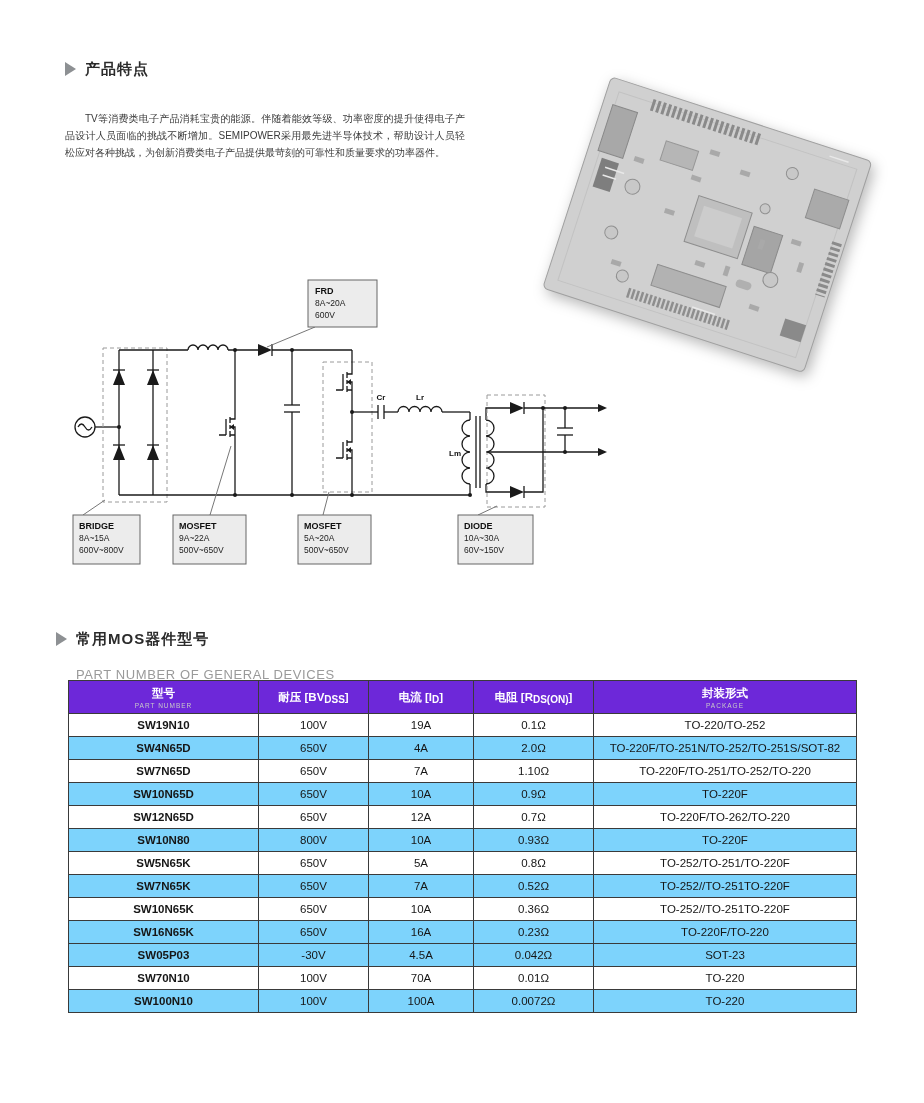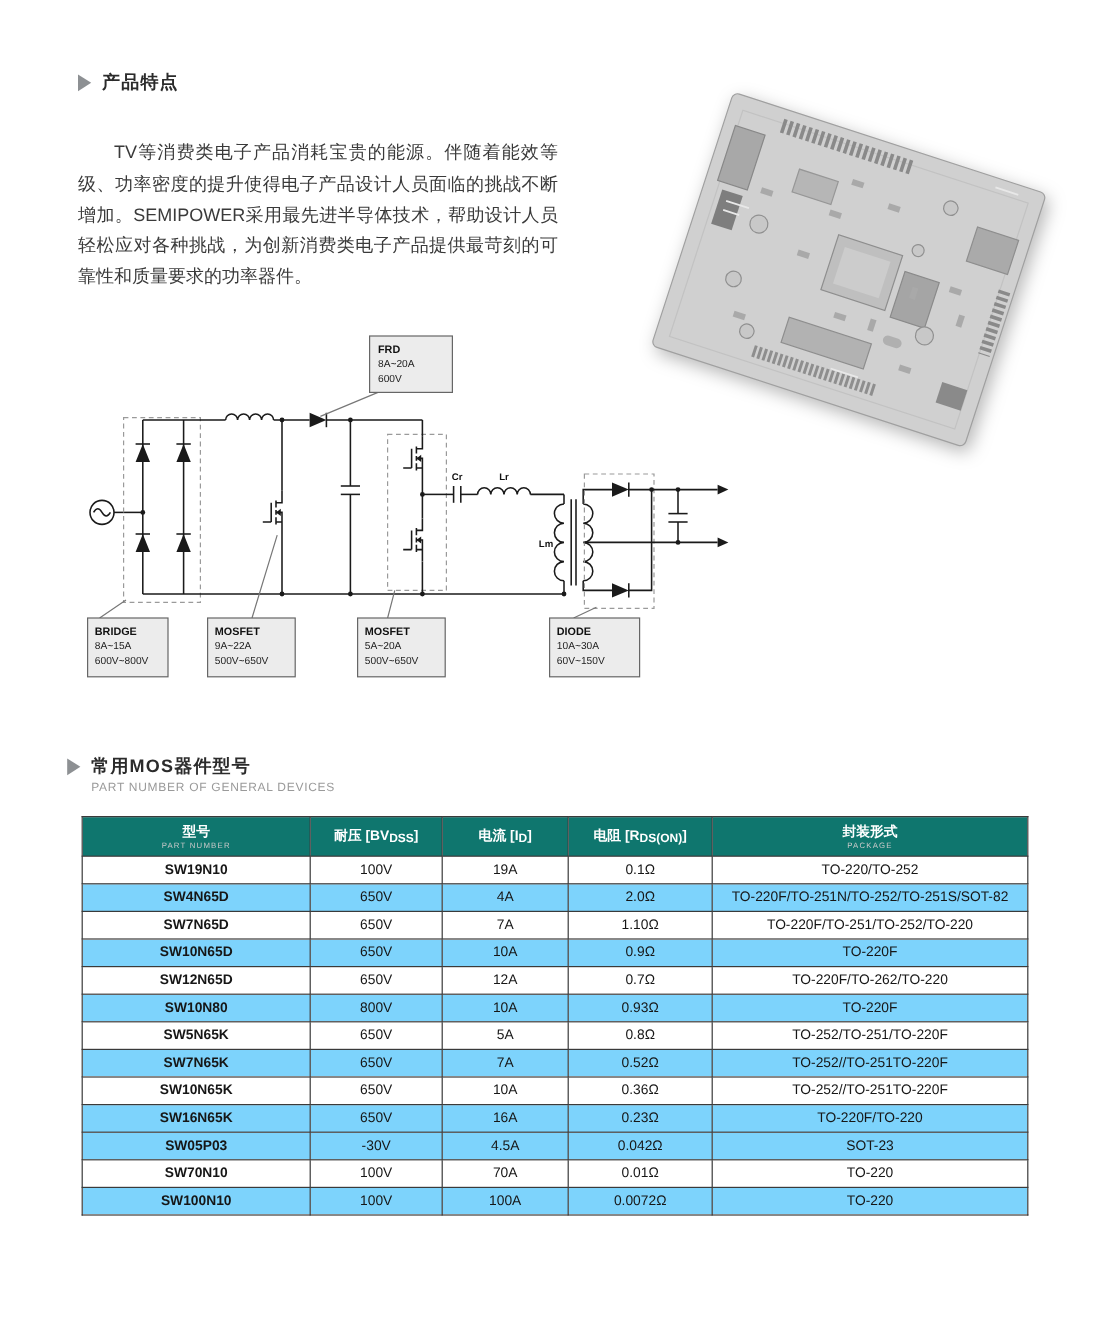--- a/index.html
+++ b/index.html
@@ -4,24 +4,24 @@
 <style>
   html,body{margin:0;padding:0;background:#fff;}
   #page{position:relative;width:924px;height:1103px;background:#ffffff;overflow:hidden;
         font-family:"Liberation Sans","DejaVu Sans",sans-serif;color:#222;}
 
   
   .sec-head{position:absolute;display:flex;align-items:flex-start;gap:9px;justify-content:center;}
   .tri{width:0;height:0;border-left:11px solid #8d9093;border-top:7px solid transparent;
        border-bottom:7px solid transparent;margin-top:2px;}
   .sec-title{font-size:15px;font-weight:700;color:#2b2b2b;letter-spacing:1px;line-height:1.2;}
-  .sec-sub{font-size:10px;color:#9a9a9a;letter-spacing:.6px;margin-top:3px;}
-
-  
-  #intro{position:absolute;left:65px;top:100px;width:400px;font-size:15px;line-height:1.72;
+  .sec-sub{font-size:13px;color:#9a9a9a;letter-spacing:.6px;margin-top:19px;}
+
+  
+  #intro{position:absolute;left:65px;top:100px;width:400px;font-size:10px;line-height:1.72;
          color:#3a3a3a;text-indent:2em;text-align:justify;}
 
   
   #pcb{position:absolute;left:522px;top:62px;width:372px;height:348px;}
   #pcb svg{filter:drop-shadow(3px 5px 7px rgba(0,0,0,.28));}
 
   
   #schem{position:absolute;left:65px;top:270px;width:560px;height:300px;}
   .w{stroke:#1a1a1a;stroke-width:1.3;fill:none;}
   .cf{fill:#1a1a1a;stroke:none;}
@@ -29,21 +29,21 @@
   .dot{fill:#1a1a1a;}
   .callout{fill:#ececec;stroke:#666;stroke-width:1;}
   .co-title{font:700 9px "Liberation Sans","DejaVu Sans",sans-serif;fill:#111;}
   .co-line{font:8.5px "Liberation Sans","DejaVu Sans",sans-serif;fill:#222;}
   .slabel{font:700 8px "Liberation Sans","DejaVu Sans",sans-serif;fill:#111;}
   .leader{stroke:#777;stroke-width:1;fill:none;}
 
   
   #mos-table{position:absolute;left:68px;top:680px;width:788px;border-collapse:collapse;table-layout:fixed;}
   #mos-table th,#mos-table td{border:1px solid #3a3a3a;padding:0 4px;overflow:hidden;white-space:nowrap;}
-  #mos-table thead th{background:#0f766e;color:#ffffff;height:32px;text-align:center;
+  #mos-table thead th{background:#6d28d9;color:#ffffff;height:32px;text-align:center;
                       font-size:11.5px;font-weight:700;}
   #mos-table thead .en{display:block;font-size:6.5px;font-weight:400;color:#c9c9c9;letter-spacing:1px;margin-top:1px;}
   #mos-table thead .sub{font-size:10px;vertical-align:-2px;}
   #mos-table tbody td{height:22px;text-align:center;font-size:11.5px;color:#161616;background:#ffffff;}
   #mos-table tbody tr.alt td{background:#7dd3fc;}
   #mos-table tbody .col-part{font-weight:700;}
 </style>
 </head>
 <body>
 

